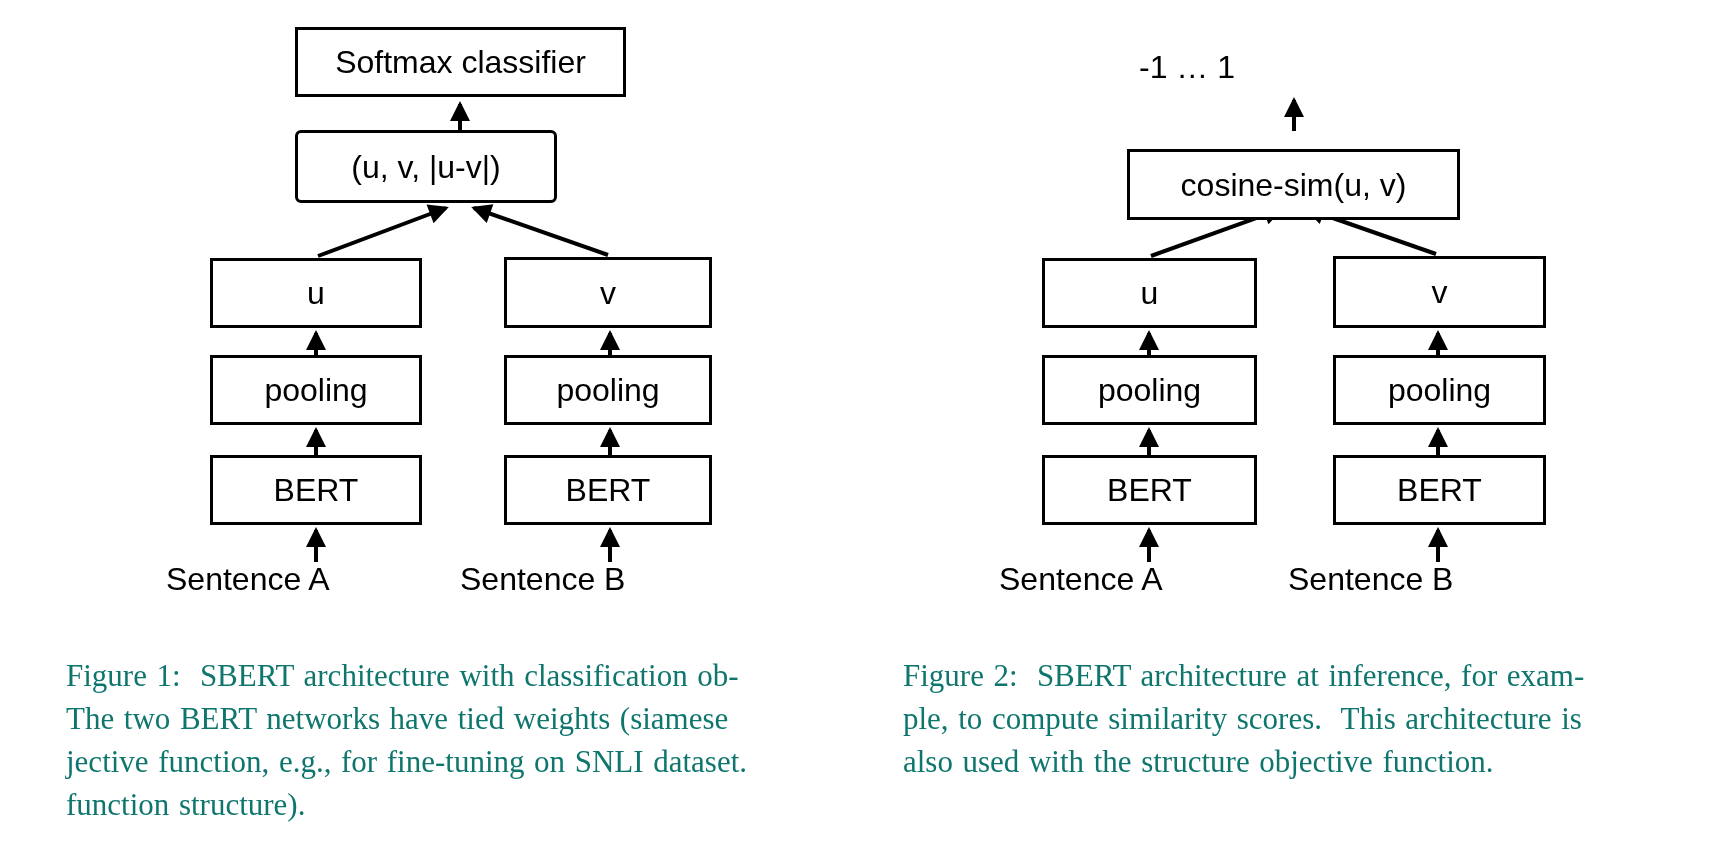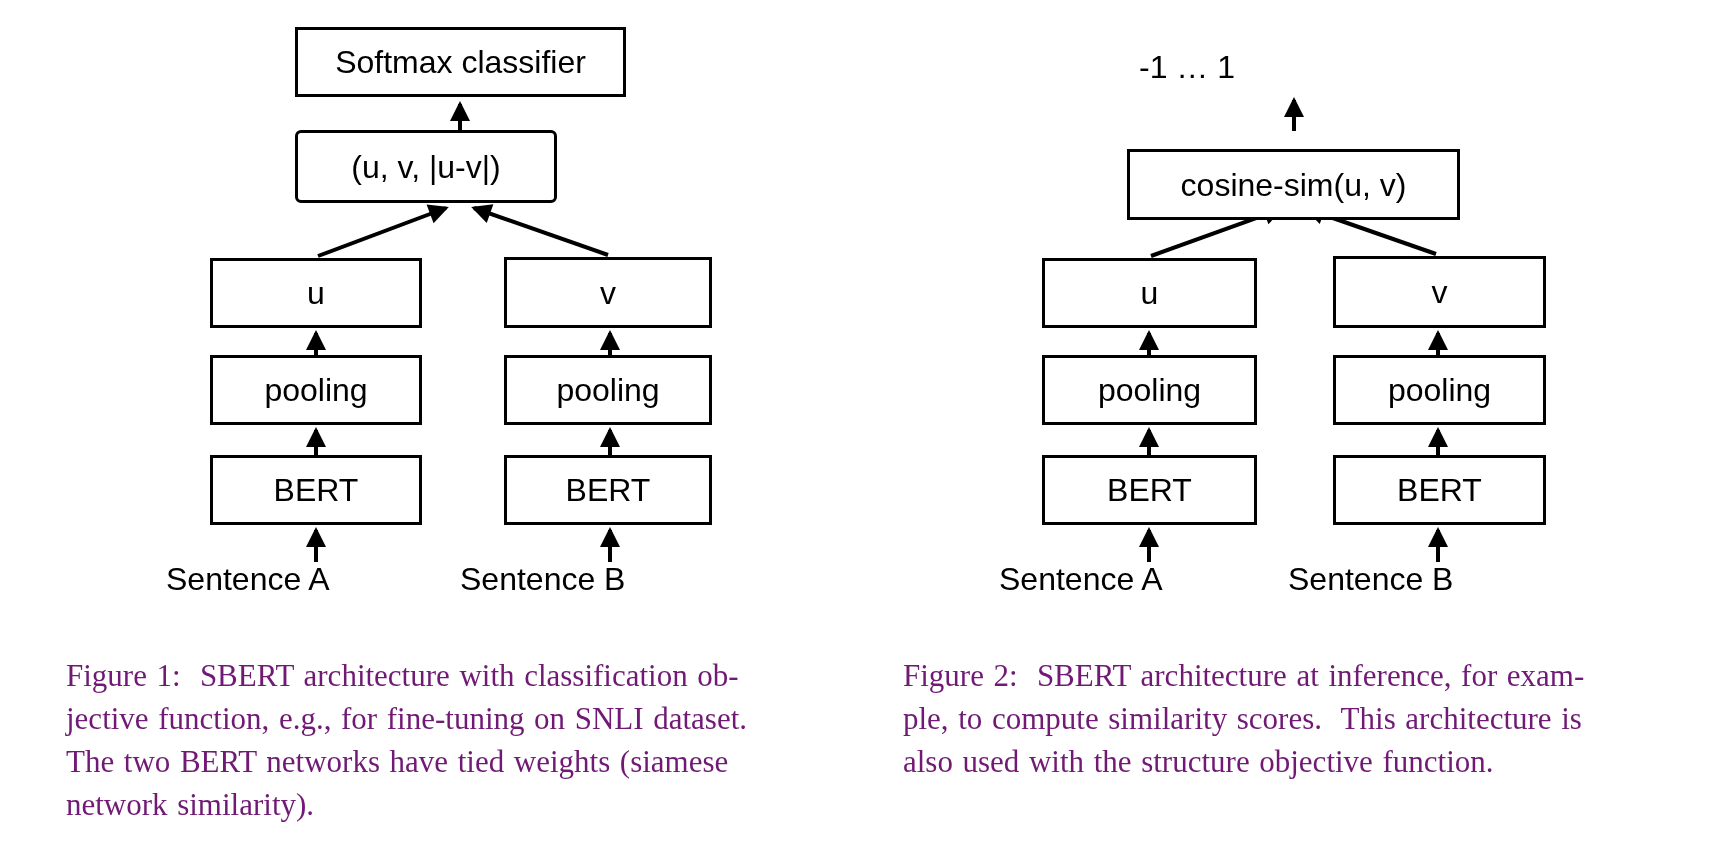--- a/index.html
+++ b/index.html
@@ -37,21 +37,21 @@
     line-height: 1.1;
     text-align: left;
     white-space: pre;
   }
   .caption {
     position: absolute;
     font-family: "Liberation Serif", "DejaVu Serif", serif;
     font-size: 31px;
     line-height: 43px;
     word-spacing: 0.06em;
-    color: #701a75;
+    color: #0f766e;
   }
   .caption .cap-line { white-space: pre; }
 </style>
 </head>
 <body>
 
 <div id="page">
 
   <svg id="arrow-layer" width="1728" height="842" viewBox="0 0 1728 842" xmlns="http://www.w3.org/2000/svg">
     <defs>
@@ -104,23 +104,23 @@
     <div class="dbox" style="left:1042px; top:355px; width:215px; height:70px;">pooling</div>
     <div class="dbox" style="left:1333px; top:355px; width:213px; height:70px;">pooling</div>
     <div class="dbox" style="left:1042px; top:455px; width:215px; height:70px;">BERT</div>
     <div class="dbox" style="left:1333px; top:455px; width:213px; height:70px;">BERT</div>
     <div class="dlabel" style="left:999px; top:562px; width:300px;">Sentence A</div>
     <div class="dlabel" style="left:1288px; top:562px; width:300px;">Sentence B</div>
   </div>
 
   <div class="caption" style="left:66px; top:654px; width:810px;">
     <div class="cap-line">Figure 1:  SBERT architecture with classification ob-</div>
+    <div class="cap-line">The two BERT networks have tied weights (siamese</div>
     <div class="cap-line">jective function, e.g., for fine-tuning on SNLI dataset.</div>
-    <div class="cap-line">The two BERT networks have tied weights (siamese</div>
-    <div class="cap-line">network similarity).</div>
+    <div class="cap-line">function structure).</div>
   </div>
 
   <div class="caption" style="left:903px; top:654px; width:810px;">
     <div class="cap-line">Figure 2:  SBERT architecture at inference, for exam-</div>
     <div class="cap-line">ple, to compute similarity scores.  This architecture is</div>
     <div class="cap-line">also used with the structure objective function.</div>
   </div>
 
 </div>
 

